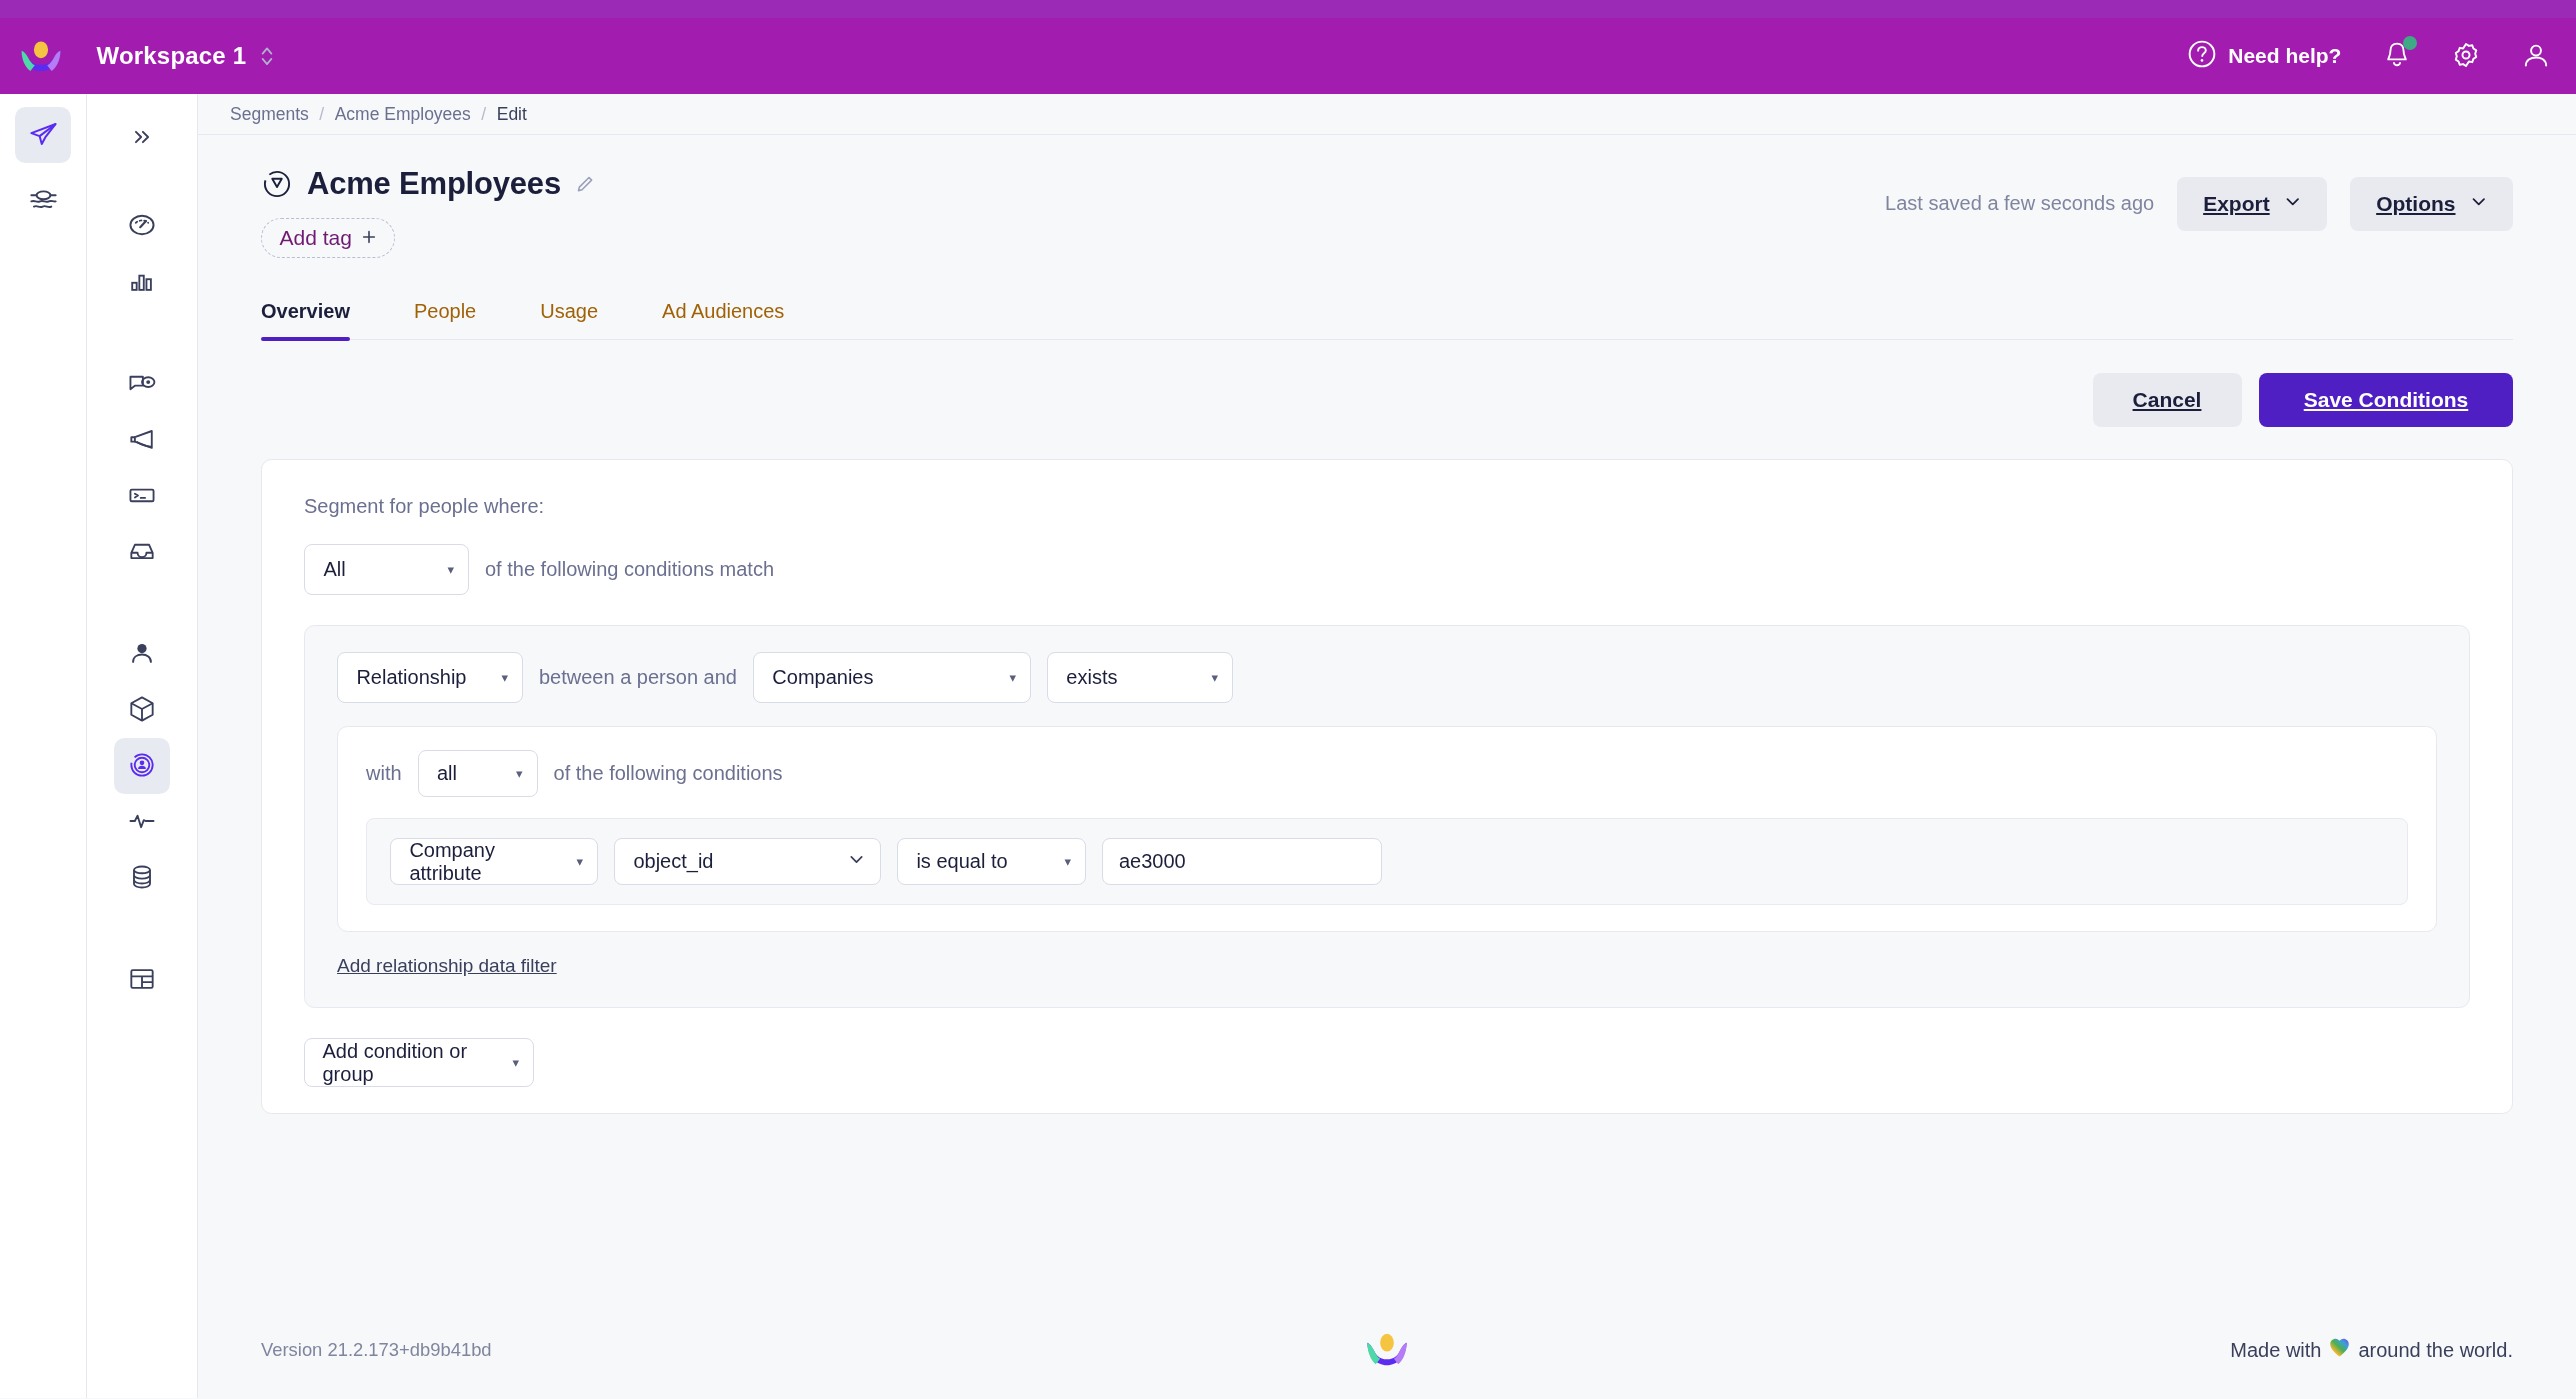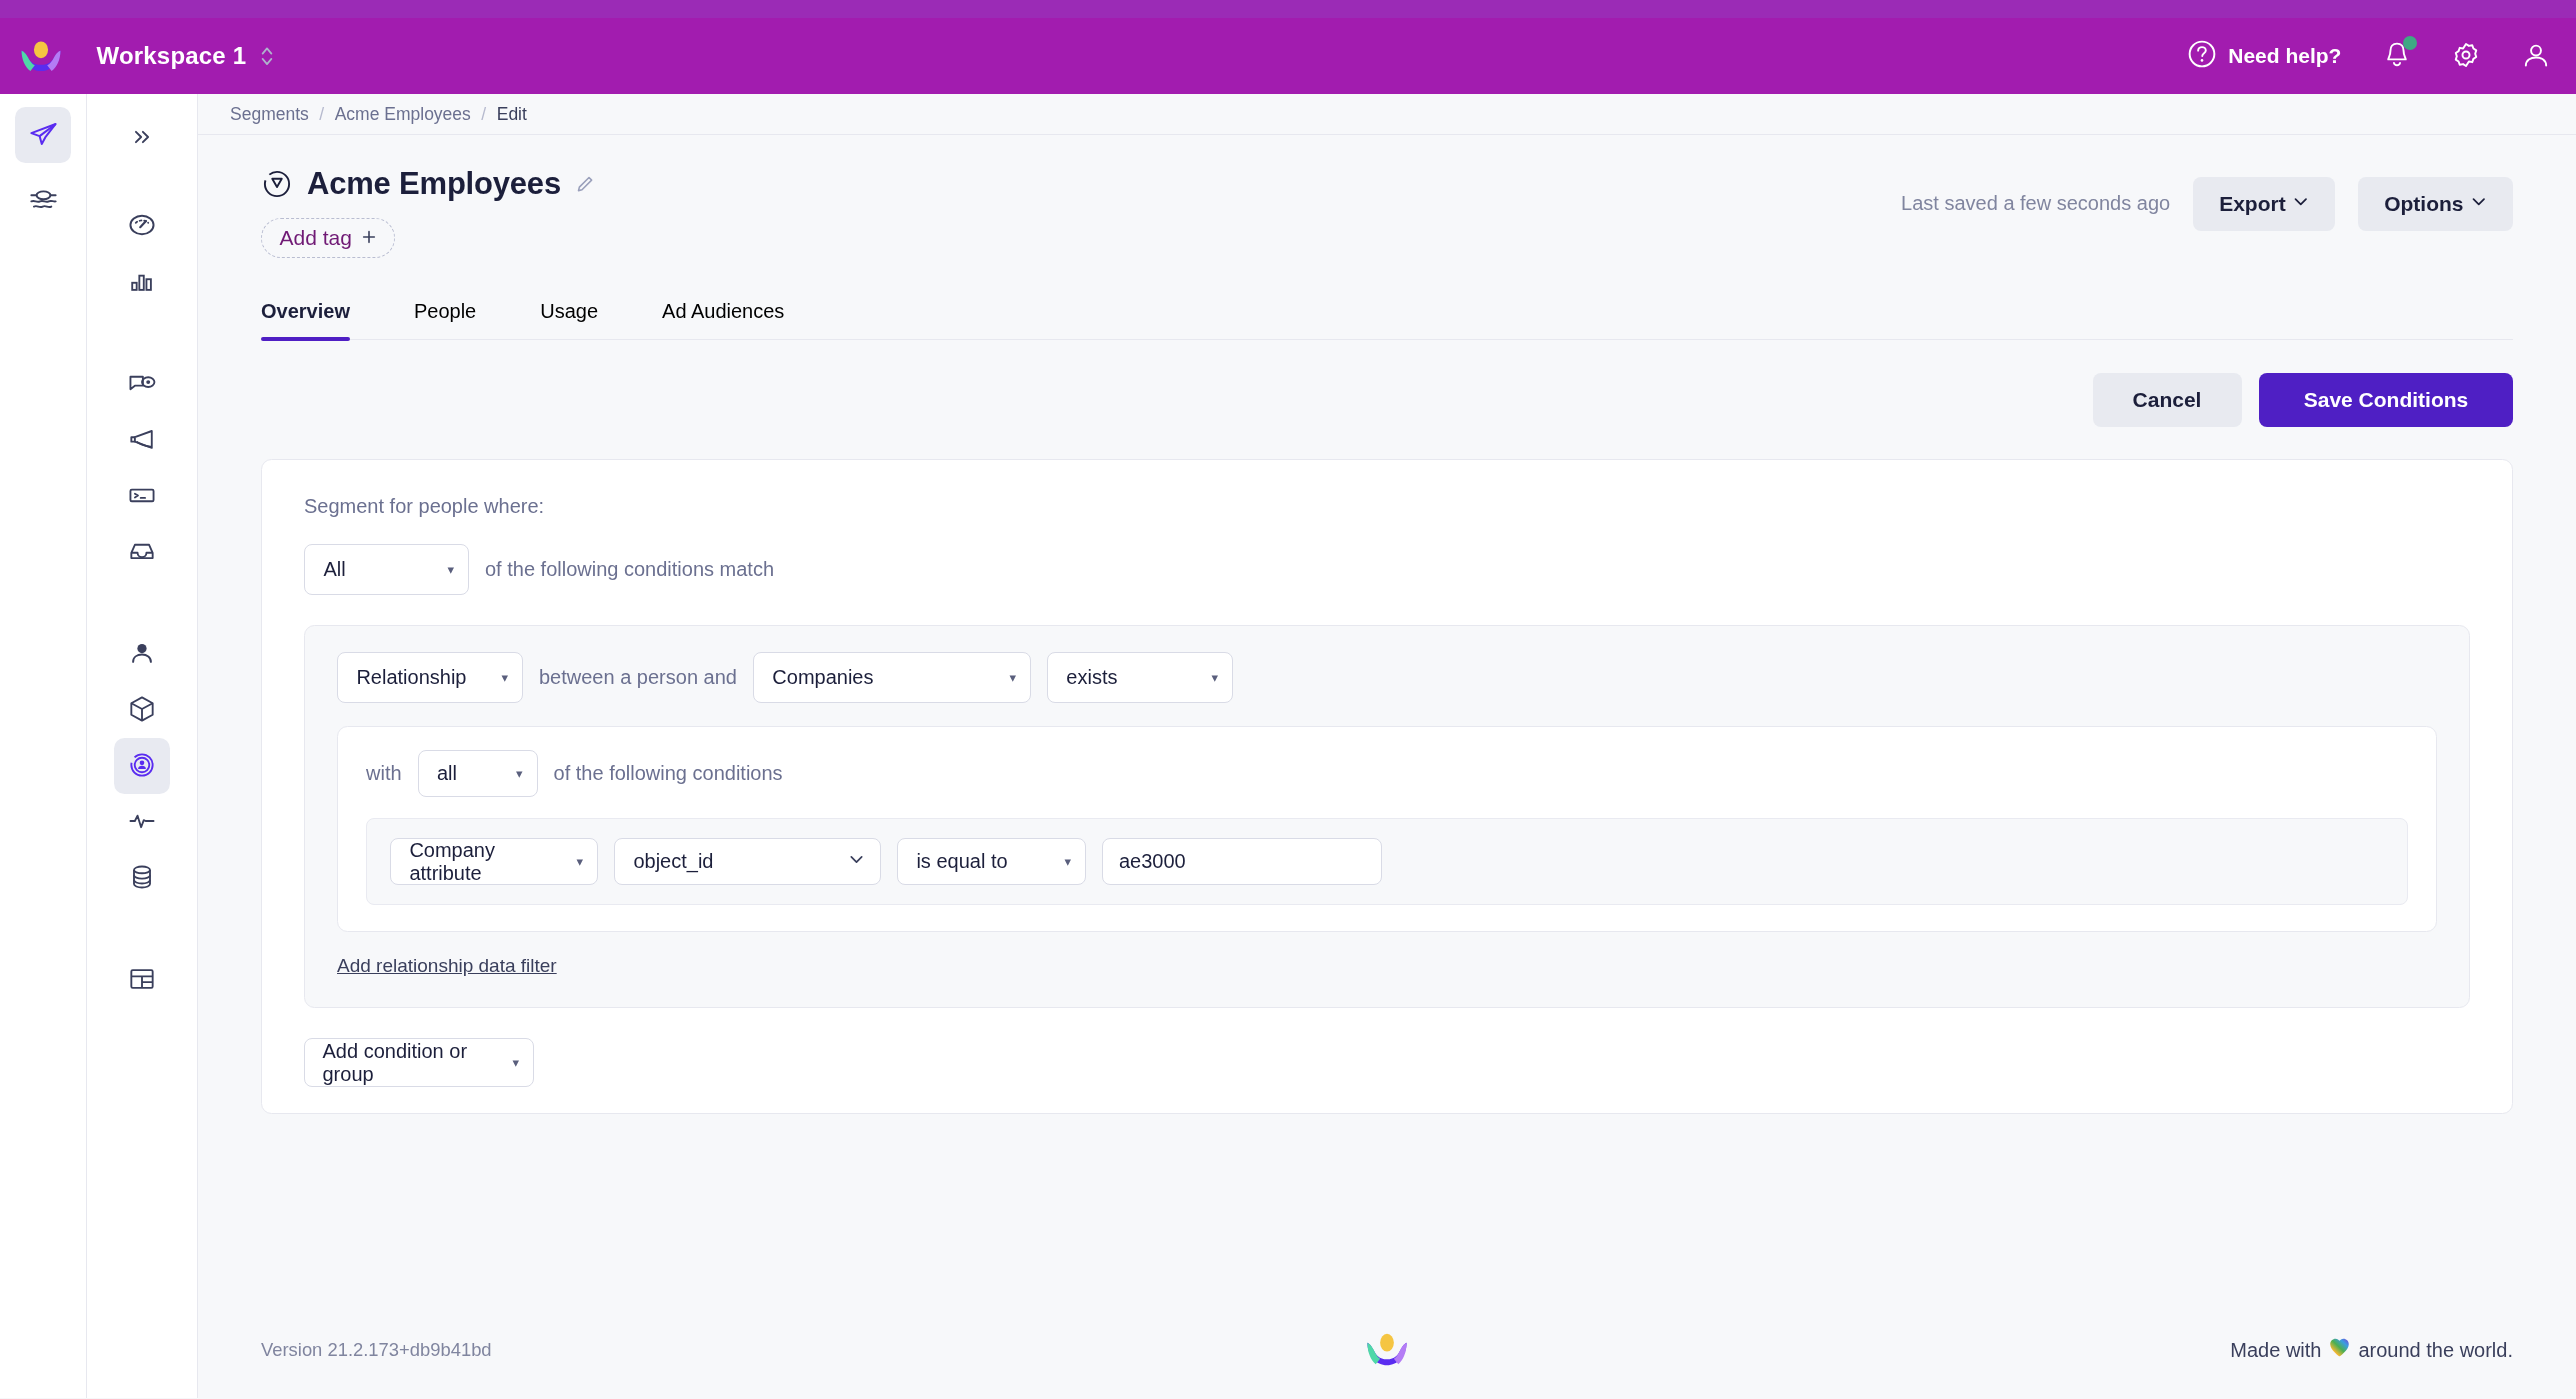--- a/index.html
+++ b/index.html
@@ -72,31 +72,32 @@
   .tag-btn {
     margin-top: 16px; display: inline-flex; align-items: center; gap: 8.8px;
     border: 1.3px dashed #b9bdd1; border-radius: 23px;
     padding: 7px 17.5px; font-size: 21px; color: #701a75; background: transparent;
   }
 
   .title-right { display: flex; align-items: center; gap: 23px; padding-top: 10.5px; }
   .saved-text { font-size: 20px; color: #80859f; white-space: nowrap; }
   .btn {
     border-radius: 8px; font-weight: 700; cursor: pointer;
-    display: inline-flex; align-items: center; justify-content: center; gap: 6px;
+    display: inline-flex; align-items: center; justify-content: center; gap: 14px;
     font-family: "Liberation Sans", sans-serif;
+    text-decoration: underline;
   }
   .btn-grey { background: #e8eaf0; color: #1c1f3b; border: none; }
   .btn-purple { background: #4f1fc4; color: #fff; border: none; }
   .btn-lg { height: 54px; padding: 0 26px; font-size: 21px; }
 
   
   .tabs { display: flex; gap: 0; margin-top: 42px; border-bottom: 1.8px solid #e7e8ef; }
   .tab {
-    font-size: 20px; color: #000000; padding: 0 19px 16px 19px;
+    font-size: 20px; color: #a16207; padding: 0 19px 16px 19px;
     position: relative; margin-right: 26px;
   }
   .tab:first-child { padding-left: 0; margin-left: 0; }
   .tab.active { color: #1c1f3b; font-weight: 700; }
   .tab.active::after {
     content: ""; position: absolute; left: 0; right: 26px; bottom: -1.8px;
     height: 4.4px; background: #4f1fc4; border-radius: 2.6px;
   }
   .tab:first-child.active::after { right: 19px; }
 

